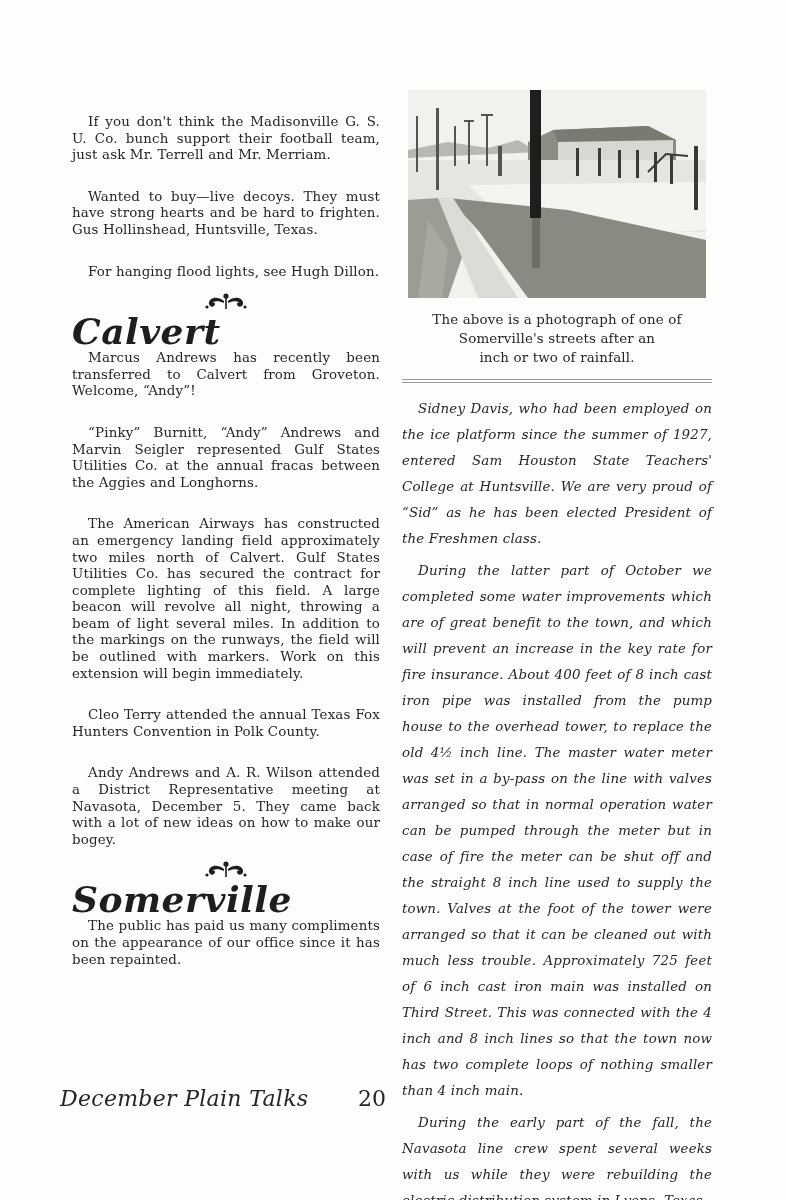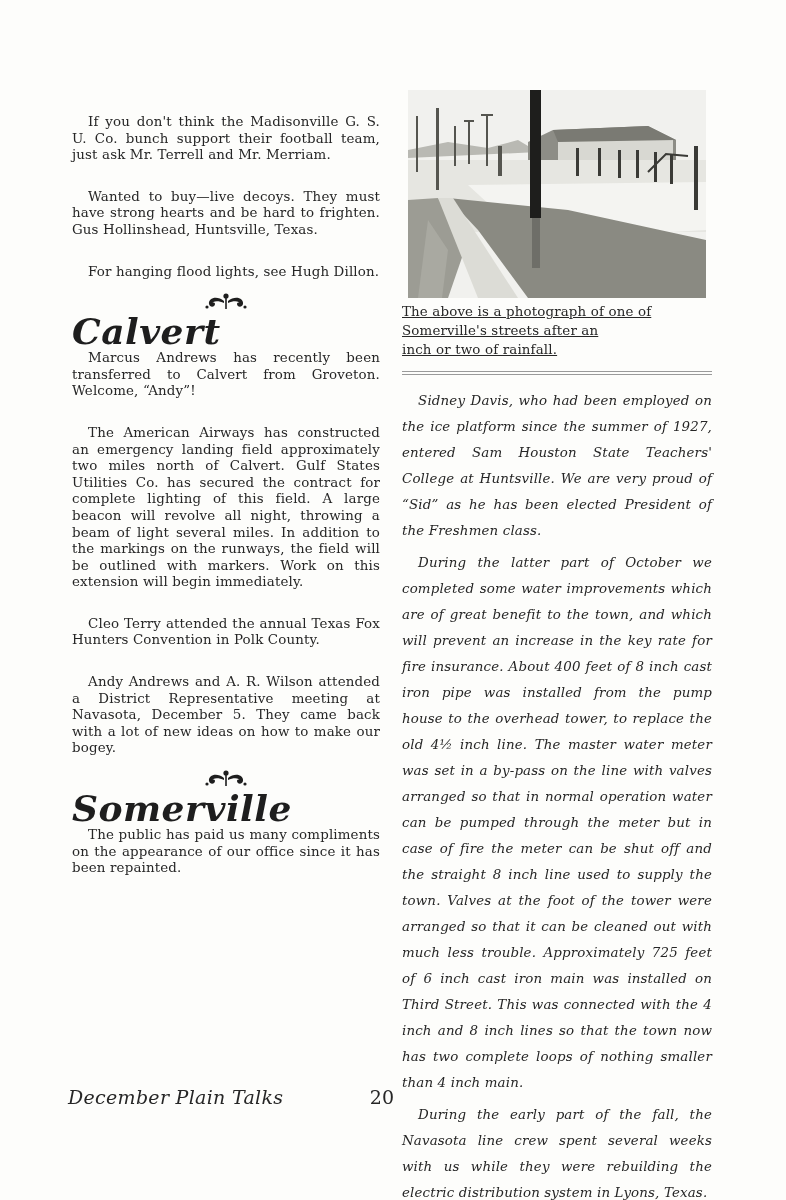--- a/index.html
+++ b/index.html
@@ -42,35 +42,34 @@
       color: #1e1e1e;
     }
     .photo {
       position: relative;
       width: 298px; height: 208px;
       margin-left: 6px;
       overflow: hidden;
       background: linear-gradient(180deg, #f3f3f0 0%, #e9e9e5 28%, #cfcfca 42%, #e2e2de 55%, #bdbdb6 75%, #9a9a92 100%);
     }
     .caption {
-      text-align: left;
-      margin: 4px 0 12px 0;
+      text-align: center;
+      margin: 12px 0 12px 0;
       line-height: 19px;
-      text-decoration: underline;
     }
     .double-rule {
       border-top: 1px solid #9a9a9a;
       border-bottom: 1px solid #9a9a9a;
       height: 2px;
       margin: 0 0 13px 0;
     }
     .footer {
       position: absolute;
-      left: 68px; top: 1086px; width: 326px;
-      font-size: 19px;
+      left: 60px; top: 1086px; width: 326px;
+      font-size: 22px;
       display: flex; justify-content: space-between; text-align: right;
     }
     .footer .pub { font-style: italic; letter-spacing: 0.3px; }
   </style>
 </head>
 <body>
 
 <div class="col col-left">
   <p class="para tight">If you don't think the Madisonville G. S. U. Co. bunch support their football team, just ask Mr. Terrell and Mr. Merriam.</p>
   <p class="para tight">Wanted to buy—live decoys. They must have strong hearts and be hard to frighten. Gus Hollinshead, Huntsville, Texas.</p>
@@ -82,20 +81,21 @@
       <rect x="22.2" y="5" width="1.6" height="12"></rect>
       <path d="M21 9 C14 3, 5 6, 6 12 C7 16, 12 15, 12 12 C12 10, 9 10, 9 12 C9 9, 15 8, 21 11 Z"></path>
       <path d="M25 9 C32 3, 41 6, 40 12 C39 16, 34 15, 34 12 C34 10, 37 10, 37 12 C37 9, 31 8, 25 11 Z"></path>
       <circle cx="4" cy="15" r="1.6"></circle>
       <circle cx="42" cy="15" r="1.6"></circle>
     </g>
   </svg>
 
   <h2 class="section-title">Calvert</h2>
   <p class="para">Marcus Andrews has recently been transferred to Calvert from Groveton. Welcome, “Andy”!</p>
+  <p class="para tight">“Pinky” Burnitt, “Andy” Andrews and Marvin Seigler represented Gulf States Utilities Co. at the annual fracas between the Aggies and Longhorns.</p>
   <p class="para tight">The American Airways has constructed an emergency landing field approximately two miles north of Calvert. Gulf States Utilities Co. has secured the contract for complete lighting of this field. A large beacon will revolve all night, throwing a beam of light several miles. In addition to the markings on the runways, the field will be outlined with markers. Work on this extension will begin immediately.</p>
   <p class="para tight">Cleo Terry attended the annual Texas Fox Hunters Convention in Polk County.</p>
   <p class="para tight">Andy Andrews and A. R. Wilson attended a District Representative meeting at Navasota, December 5. They came back with a lot of new ideas on how to make our bogey.</p>
 
   <svg class="ornament" viewBox="0 0 46 18">
     <g fill="#1e1e1e">
       <circle cx="23" cy="4" r="2.6"></circle>
       <rect x="22.2" y="5" width="1.6" height="12"></rect>
       <path d="M21 9 C14 3, 5 6, 6 12 C7 16, 12 15, 12 12 C12 10, 9 10, 9 12 C9 9, 15 8, 21 11 Z"></path>
       <path d="M25 9 C32 3, 41 6, 40 12 C39 16, 34 15, 34 12 C34 10, 37 10, 37 12 C37 9, 31 8, 25 11 Z"></path>

